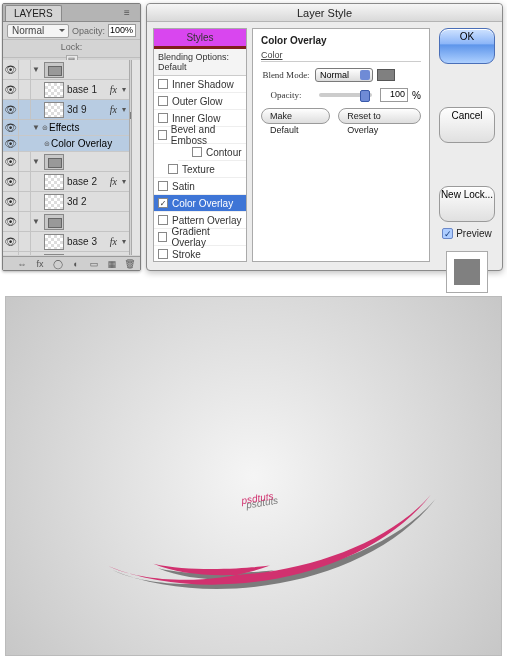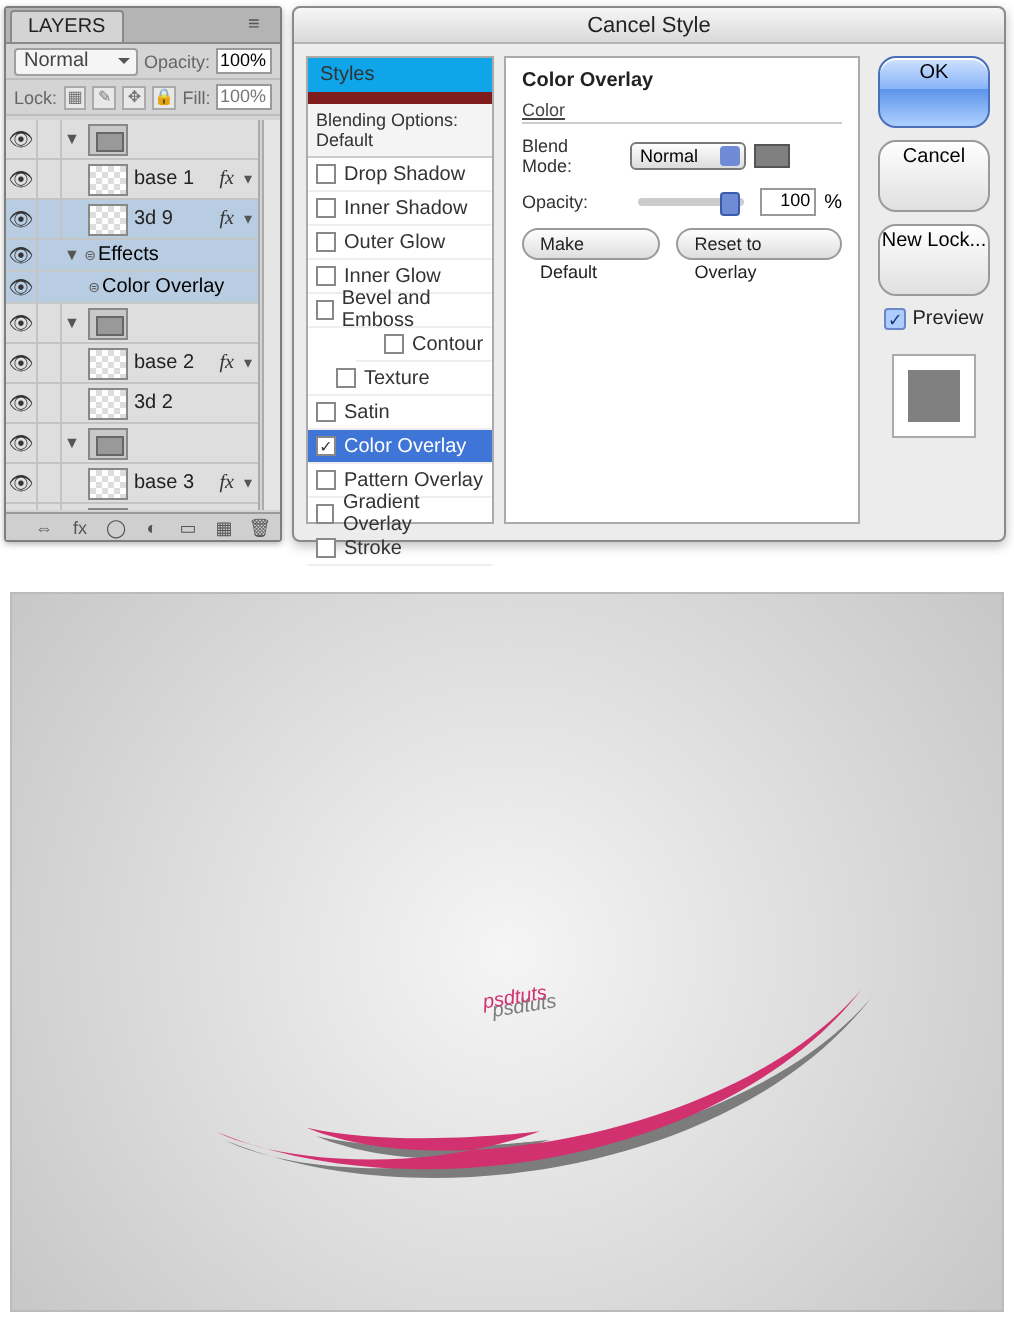--- a/index.html
+++ b/index.html
@@ -12,21 +12,21 @@
     box-shadow: 0 1px 3px rgba(0,0,0,.3);
   }
   .panel-tabbar { height: 18px; background: #b4b4b4; border-bottom: 1px solid #8a8a8a; position: relative; }
   .panel-tab { position: absolute; left: 2px; top: 1px; height: 16px; padding: 2px 8px 0; background: #d4d4d4; border: 1px solid #8a8a8a; border-bottom: none; border-radius: 2px 2px 0 0; color: #222; }
   .panel-menu { position: absolute; right: 4px; top: 3px; width: 12px; height: 10px; color: #555; }
   .opt-row { height: 18px; padding: 2px 4px; border-bottom: 1px solid #bdbdbd; display: flex; align-items: center; gap: 3px; }
   .dropdown { flex: 1; height: 14px; background: #f5f5f5; border: 1px solid #a0a0a0; border-radius: 2px; padding: 0 12px 0 4px; position: relative; color: #444; line-height: 12px; }
   .dropdown::after { content: ""; position: absolute; right: 3px; top: 4px; border: 3px solid transparent; border-top-color: #555; }
   .tinylabel { color: #666; font-size: 9px; }
   .pctbox { width: 28px; height: 13px; background: #fff; border: 1px solid #999; font-size: 9px; text-align: right; padding-right: 2px; line-height: 11px; }
-  .lock-row { height: 18px; padding: 2px 4px; display: flex; align-items: center; gap: 3px; border-bottom: 1px solid #bdbdbd; color: #777; }
+  .lock-row { height: 18px; padding: 2px 4px; display: flex; align-items: center; gap: 3px; border-bottom: 1px solid #bdbdbd; color: #777; flex-direction: column; }
   .lockicon { width: 12px; height: 12px; border: 1px solid #aaa; background: #e8e8e8; display: flex; align-items: center; justify-content: center; font-size: 8px; color: #777; }
   .layers-tree { position: absolute; left: 0; right: 10px; top: 56px; bottom: 15px; background: #d8d8d8; overflow: hidden; border-right: 1px solid #aaa; }
   .vscroll { position: absolute; right: 0; top: 56px; bottom: 15px; width: 9px; background: #e4e4e4; border-left: 1px solid #aaa; }
   .layer-row { display: flex; align-items: center; height: 20px; border-bottom: 1px solid #c4c4c4; background: #dedede; }
   .layer-row.sel { background: #b8cce2; }
   .eye { width: 16px; height: 100%; border-right: 1px solid #c4c4c4; display: flex; align-items: center; justify-content: center; color: #333; }
   .link { width: 12px; height: 100%; border-right: 1px solid #c4c4c4; }
   .twist { width: 10px; display: flex; align-items: center; justify-content: center; color: #555; font-size: 8px; }
   .thumb { width: 20px; height: 16px; background: #fff; border: 1px solid #888; margin: 0 3px; background-image: linear-gradient(45deg,#ddd 25%,transparent 25%,transparent 75%,#ddd 75%),linear-gradient(45deg,#ddd 25%,transparent 25%,transparent 75%,#ddd 75%); background-size: 6px 6px; background-position: 0 0,3px 3px; }
   .lname { flex: 1; color: #222; }
@@ -41,41 +41,41 @@
   .panel-footer { position: absolute; left: 0; right: 0; bottom: 0; height: 14px; background: #cfcfcf; border-top: 1px solid #9a9a9a; display: flex; align-items: center; justify-content: flex-end; gap: 6px; padding-right: 4px; }
   .footicon { width: 12px; height: 10px; display: flex; align-items: center; justify-content: center; color: #555; font-size: 9px; }
   
   .dialog {
     position: absolute; left: 146px; top: 3px; width: 357px; height: 268px;
     background: #ececec; border: 1px solid #8a8a8a; border-radius: 4px;
     box-shadow: 0 2px 6px rgba(0,0,0,.25);
   }
   .dlg-titlebar { height: 18px; text-align: center; line-height: 18px; background: linear-gradient(#f6f6f6,#d9d9d9); border-bottom: 1px solid #b4b4b4; border-radius: 4px 4px 0 0; color: #222; font-size: 11px; }
   .styles-col { position: absolute; left: 6px; top: 24px; width: 94px; bottom: 8px; background: #fff; border: 1px solid #aaa; }
-  .styles-head { padding: 3px 6px; border-bottom: 6px solid #7f1d1d; color: #333; background: #0ea5e9; }
+  .styles-head { padding: 3px 6px; border-bottom: 3px solid #7f1d1d; color: #333; background: #d946ef; text-align: center; }
   .styles-sub { padding: 3px 4px; border-bottom: 1px solid #ccc; font-size: 9px; color: #333; background: #f4f4f4; }
   .style-item { display: flex; align-items: center; gap: 4px; padding: 2px 4px; border-bottom: 1px solid #eee; color: #333; height: 17px; }
   .style-item.sel { background: #3e75d6; color: #fff; }
   .chk { width: 10px; height: 10px; border: 1px solid #888; background: #fff; display: flex; align-items: center; justify-content: center; font-size: 8px; color: #333; }
   .settings-col { position: absolute; left: 105px; top: 24px; width: 178px; bottom: 8px; background: #fff; border: 1px solid #aaa; padding: 6px 8px; }
   .settings-title { font-weight: bold; font-size: 10px; color: #222; margin-bottom: 4px; }
   .group-lbl { font-size: 9px; color: #444; border-bottom: 1px solid #ccc; padding-bottom: 1px; margin-bottom: 6px; text-decoration: underline; }
   .field-row { display: flex; align-items: center; gap: 4px; margin-bottom: 6px; }
-  .field-label { width: 50px; text-align: left; font-size: 9px; color: #333; }
+  .field-label { width: 50px; text-align: center; font-size: 9px; color: #333; font-family: Liberation Serif, serif; }
   .combo { width: 58px; height: 14px; background: linear-gradient(#fefefe,#dcdcdc); border: 1px solid #7a7a7a; border-radius: 3px; position: relative; font-size: 9px; padding: 0 4px; line-height: 12px; }
   .combo::after { content: ""; position: absolute; right: 2px; top: 1px; width: 10px; height: 10px; background: #6f8bd6; border-radius: 2px; }
   .swatch { width: 18px; height: 12px; background: #808080; border: 1px solid #555; }
   .slider { flex: 1; height: 4px; background: #ccc; border-radius: 2px; position: relative; margin: 0 4px; }
   .slider::after { content: ""; position: absolute; right: 2px; top: -3px; width: 8px; height: 10px; background: #6f8bd6; border: 1px solid #3a5aaa; border-radius: 2px; }
   .numbox { width: 28px; height: 14px; background: #fff; border: 1px solid #999; text-align: right; padding-right: 2px; font-size: 9px; line-height: 11px; }
   .btnrow { display: flex; gap: 8px; justify-content: center; margin-top: 6px; }
   .macbtn { height: 16px; padding: 0 8px; background: linear-gradient(#fefefe,#dedede); border: 1px solid #9a9a9a; border-radius: 9px; font-size: 9px; color: #222; line-height: 14px; }
   .right-col { position: absolute; right: 6px; top: 24px; width: 58px; display: flex; flex-direction: column; gap: 6px; align-items: center; }
   .aquabtn { width: 56px; height: 36px; border-radius: 9px; border: 1px solid #4a6fb8; background: linear-gradient(#cfe3ff,#8ab4f8 45%,#5c94ea 46%,#aed0ff); color: #000; text-align: center; line-height: 16px; font-size: 10px; box-shadow: inset 0 1px 0 #fff; }
-  .aquabtn.white { background: linear-gradient(#fefefe,#e0e0e0); border-color: #9a9a9a; }
+  .aquabtn.white { background: linear-gradient(#fefefe,#e0e0e0); border-color: #9a9a9a; margin-top: 37px; }
   .prev-row { display: flex; align-items: center; gap: 3px; font-size: 10px; color: #222; }
   .prev-chk { width: 11px; height: 11px; border: 1px solid #6a87c8; border-radius: 2px; background: #aecdff; display: flex; align-items: center; justify-content: center; color: #153b7a; font-size: 9px; }
   .preview-box { width: 42px; height: 42px; background: #fff; border: 1px solid #aaa; display: flex; align-items: center; justify-content: center; margin-top: 6px; }
   .preview-sw { width: 26px; height: 26px; background: #808080; }
   
   .artwork {
     width: 497px; height: 360px; margin: 6px 5px 4px;
     background: radial-gradient(circle at center, #f5f5f5, #c7c7c7);
     border: 1px solid #bbb; position: relative; overflow: hidden;
   }
@@ -200,30 +200,26 @@
       <div class="footicon">fx</div>
       <div class="footicon">◯</div>
       <div class="footicon">◐</div>
       <div class="footicon">▭</div>
       <div class="footicon">▦</div>
       <div class="footicon">🗑</div>
     </div>
   </div>
 
   <div class="dialog">
-    <div class="dlg-titlebar">Cancel Style</div>
+    <div class="dlg-titlebar">Layer Style</div>
 
     <div class="styles-col">
       <div class="styles-head">Styles</div>
       <div class="styles-sub">Blending Options: Default</div>
       <div id="styles-container">
-          <div class="style-item">
-            <div class="chk"></div>
-            <span>Drop Shadow</span>
-          </div>
           <div class="style-item">
             <div class="chk"></div>
             <span>Inner Shadow</span>
           </div>
           <div class="style-item">
             <div class="chk"></div>
             <span>Outer Glow</span>
           </div>
           <div class="style-item">
             <div class="chk"></div>

